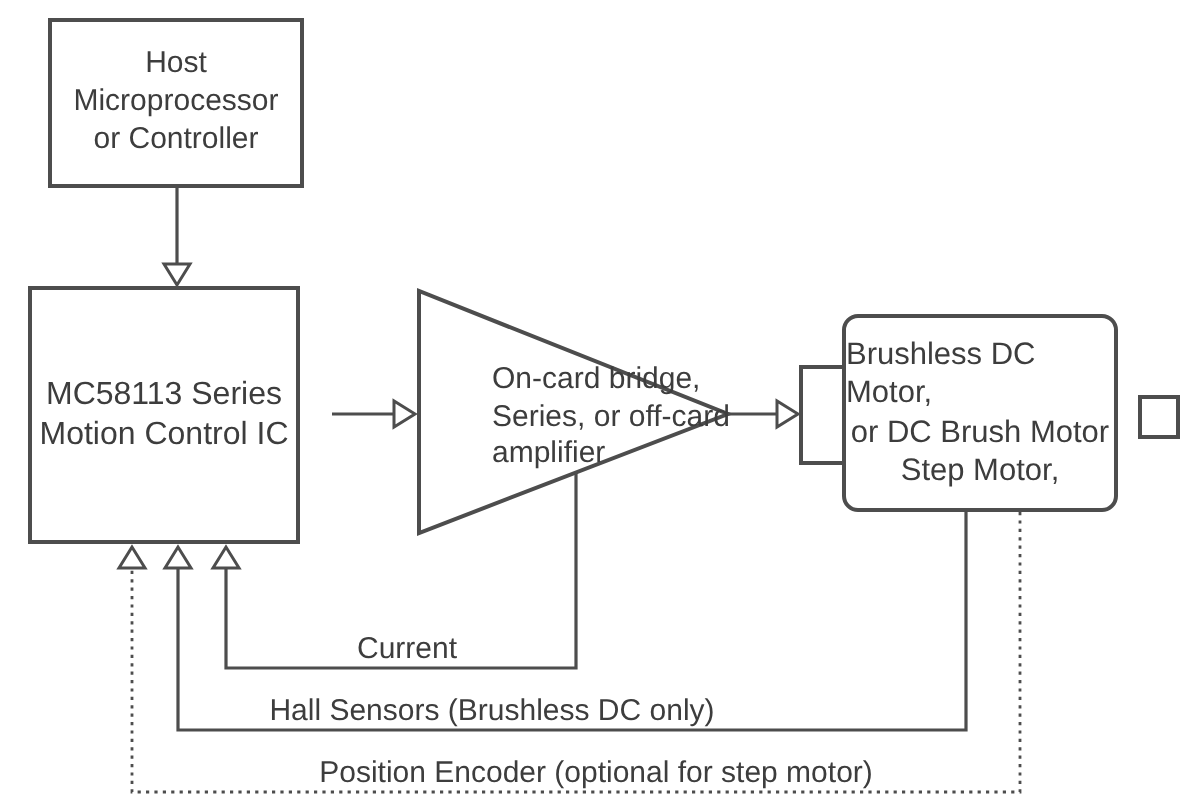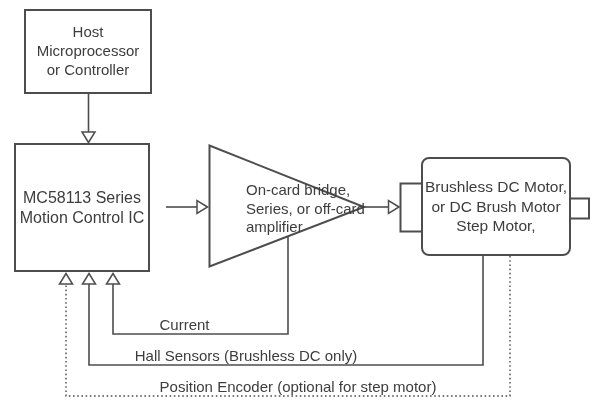--- a/index.html
+++ b/index.html
@@ -32,29 +32,29 @@
     display: flex;
     flex-direction: column;
     justify-content: center;
     align-items: center;
     text-align: left;
     font-size: 15px;
     line-height: 1.25;
   }
   #host-box       { left: 24px;  top: 9px;   width: 128px; height: 85px; }
   #controller-box { left: 14px;  top: 143px; width: 136px; height: 129px; font-size: 16px; }
-  #motor-box      { left: 421px; top: 157px; width: 150px; height: 99px; border-radius: 8px; font-size: 15.5px; }
+  #motor-box      { left: 421px; top: 157px; width: 138px; height: 99px; border-radius: 8px; font-size: 15.5px; }
 
   #amplifier-label {
     position: absolute;
     left: 218px; top: 181px; width: 150px;
     font-size: 15px; line-height: 18.5px; text-align: left; margin-left: 28px;
   }
   .feedback-label { position: absolute; font-size: 15px; line-height: 17px; text-align: center; }
-  #current-label  { left: 97px; top: 316px; width: 175px; }
+  #current-label  { left: 116px; top: 316px; width: 175px; }
   #hall-label     { left: 89px;  top: 347px; width: 314px; }
   #encoder-label  { left: 76px;  top: 378px; width: 444px; }
 </style>
 </head>
 <body>
 
 <div class="canvas">
 
   <svg class="layer" viewBox="0 0 600 405">
 

